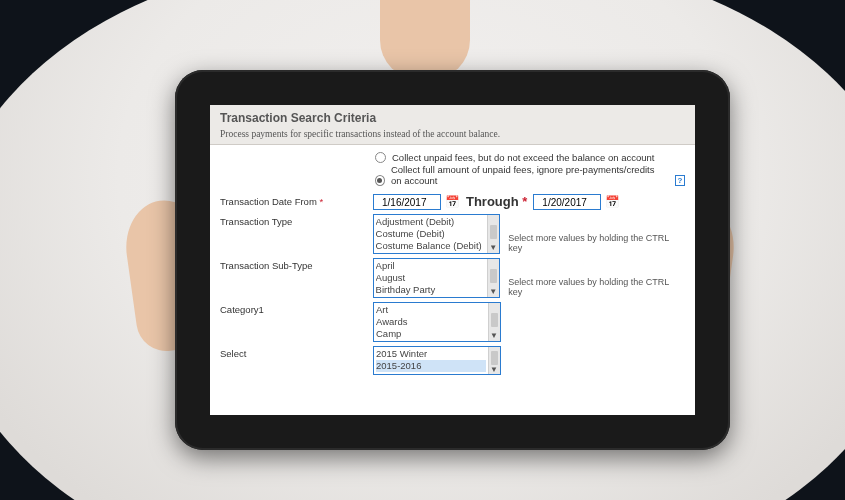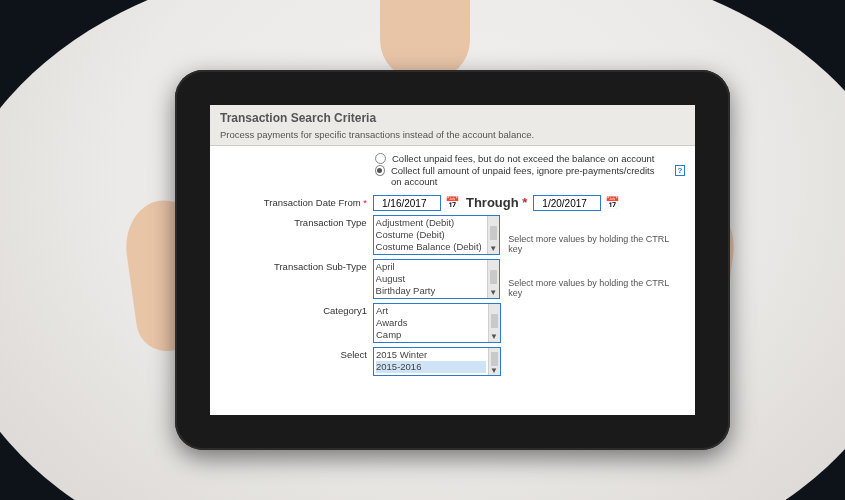--- a/index.html
+++ b/index.html
@@ -69,31 +69,32 @@
   }
   .panel-title {
     font-weight: bold;
     font-size: 12px;
     color: #555;
   }
   .subtext {
     margin-top: 4px;
     font-size: 9.5px;
     color: #555;
+    font-family: Liberation Serif, serif;
   }
   .body {
     padding: 6px 10px 6px 10px;
   }
   .radio-block {
     margin-left: 155px;
     margin-bottom: 8px;
   }
   .radio-row {
     display: flex;
-    align-items: flex-start;
+    align-items: flex-end;
     gap: 6px;
     font-size: 9.5px;
     color: #333;
     margin: 1px 0;
   }
   .radio {
     width: 11px; height: 11px;
     border: 1px solid #888;
     border-radius: 50%;
     display: inline-flex;
@@ -117,21 +118,20 @@
     font-weight: bold;
   }
 
   .form-row {
     display: flex;
     align-items: flex-start;
     margin: 4px 0;
   }
   .label {
     width: 153px;
-    text-align: right;
     padding-right: 6px;
     font-size: 9.5px;
     color: #333;
     padding-top: 2px;
     white-space: nowrap;
   }
   .req { color: #c23; }
   .controls {
     display: flex;
     align-items: flex-start;

